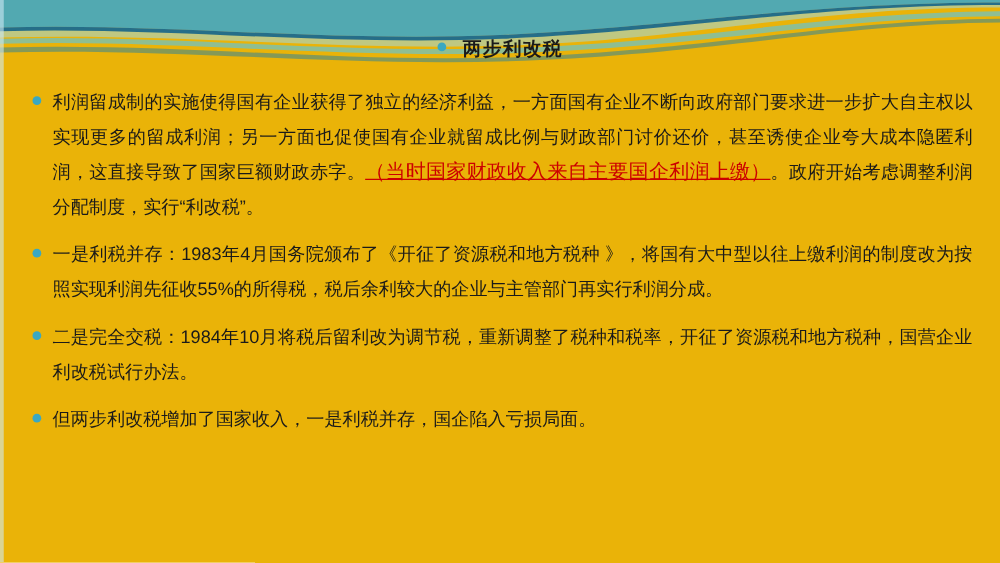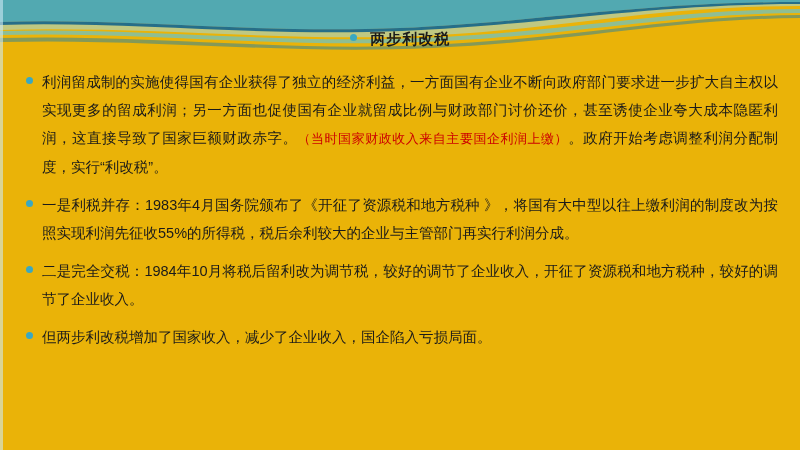--- a/index.html
+++ b/index.html
@@ -86,21 +86,22 @@
   .bullet-text {
     flex: 1 1 auto;
     font-size: 14.5px;
     line-height: 28px;
     color: #1a1a1a;
     text-align: justify;
     text-justify: inter-ideograph;
   }
   .hl-red {
     color: #cc0000;
-    font-size: 13px;
+    font-size: 16px;
+    text-decoration: underline;
   }
 </style>
 </head>
 <body>
 
 <div id="slide">
 
   <svg id="deco-top" viewBox="0 0 800 60" preserveAspectRatio="none">
     <path d="M0,0 L800,0 L800,6 C650,6 560,30 420,36 C280,42 150,26 0,30 Z" fill="#9ad9e8" opacity="0.55"></path>
     <path d="M0,0 L800,0 L800,2 C640,2 540,22 400,28 C260,34 130,18 0,22 Z" fill="#2e9fc0" opacity="0.75"></path>
@@ -127,22 +128,22 @@
       </div>
     </div>
 
     <div class="bullet-item">
       <div class="bullet-dot"></div>
       <div class="bullet-text">一是利税并存：1983年4月国务院颁布了《开征了资源税和地方税种 》，将国有大中型以往上缴利润的制度改为按照实现利润先征收55%的所得税，税后余利较大的企业与主管部门再实行利润分成。</div>
     </div>
 
     <div class="bullet-item">
       <div class="bullet-dot"></div>
-      <div class="bullet-text">二是完全交税：1984年10月将税后留利改为调节税，较好的调节了企业收入，开征了资源税和地方税种，较好的调节了企业收入。</div>
+      <div class="bullet-text">二是完全交税：1984年10月将税后留利改为调节税，重新调整了税种和税率，开征了资源税和地方税种，国营企业利改税试行办法。</div>
     </div>
 
     <div class="bullet-item">
       <div class="bullet-dot"></div>
-      <div class="bullet-text">但两步利改税增加了国家收入，减少了企业收入，国企陷入亏损局面。</div>
+      <div class="bullet-text">但两步利改税增加了国家收入，一是利税并存，国企陷入亏损局面。</div>
     </div>
 
   </div>
 </div>
 
 </body></html>

